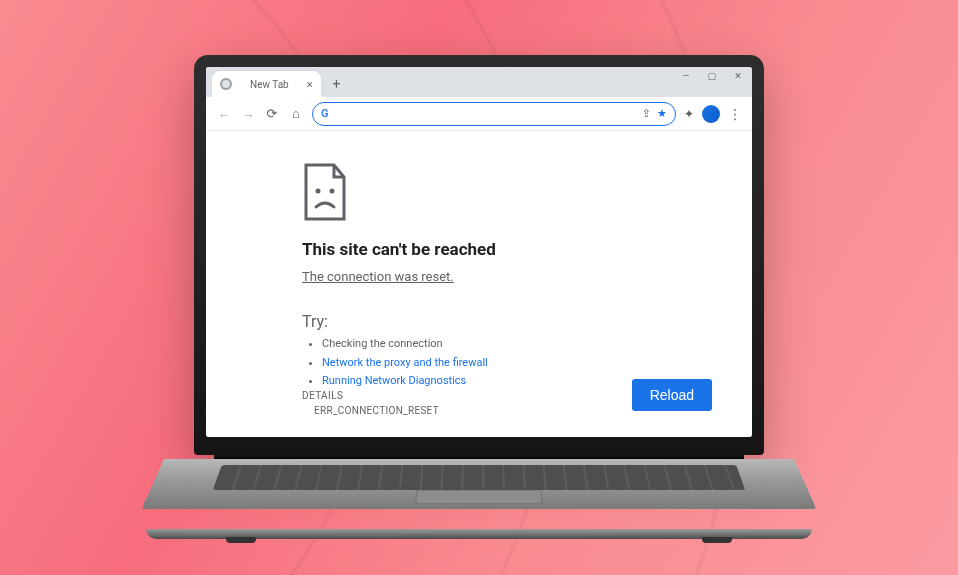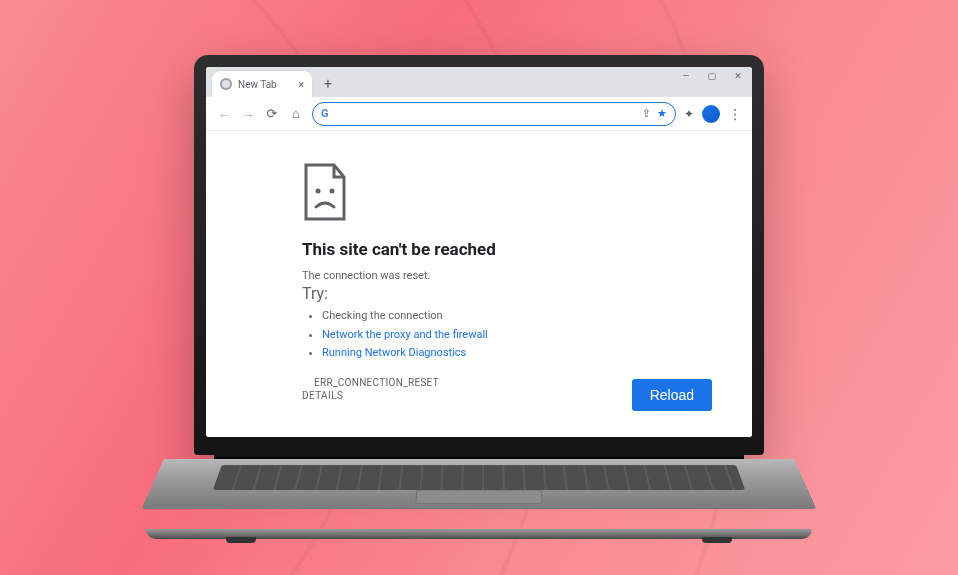--- a/index.html
+++ b/index.html
@@ -29,21 +29,21 @@
       height: 370px; display:flex; flex-direction:column;
     }
 
     
     .tabstrip {
       background: #dee1e6; height: 30px; display:flex; align-items:flex-end;
       padding: 4px 6px 0 6px; position:relative;
     }
     .tab {
       background:#fff; height:26px; border-radius:8px 8px 0 0;
-      display:flex; align-items:center; gap:6px; padding:0 8px;
+      display:flex; align-items:center; gap:18px; padding:0 8px;
       font-size:10px; color:#5f6368; min-width:100px; max-width:140px;
       box-shadow: 0 -1px 2px rgba(0,0,0,0.05);
     }
     .tab .favicon{width:12px;height:12px;border-radius:50%;background:#9aa0a6;display:inline-block;position:relative;}
     .tab .favicon::after{content:'';position:absolute;inset:2px;border-radius:50%;background:#dee1e6;}
     .tab .close{color:#5f6368;font-size:11px;margin-left:auto;cursor:pointer;}
     .newtab{width:20px;height:20px;display:flex;align-items:center;justify-content:center;color:#5f6368;font-size:14px;margin-left:6px;margin-bottom:3px;cursor:pointer;}
     .winctrl{position:absolute;right:6px;top:4px;display:flex;gap:10px;color:#5f6368;font-size:9px;}
     .winctrl span{cursor:pointer;width:16px;text-align:center;}
 
@@ -63,21 +63,21 @@
     .omnibox .right-icons{display:flex;gap:6px;color:#5f6368;font-size:11px;}
     .ext-icons{display:flex;gap:8px;align-items:center;color:#5f6368;font-size:12px;}
     .avatar{width:18px;height:18px;border-radius:50%;background:linear-gradient(135deg,#1a73e8,#0b5cca);}
     .kebab{font-size:14px;color:#5f6368;line-height:1;cursor:pointer;}
 
     
     .page{flex:1;background:#fff;padding:32px 0 0 96px;color:#5f6368;position:relative;}
     .frown{width:46px;height:58px;position:relative;margin-bottom:18px;}
     .frown svg{width:100%;height:100%;}
     .h1{font-size:17px;color:#202124;margin-bottom:10px;font-weight:700;}
-    .sub{font-size:11px;margin-bottom:2px;}
+    .sub{font-size:13px;margin-bottom:28px;text-decoration:underline;}
     .try{font-size:16px;margin-bottom:4px;}
     ul.suggestions{list-style:disc;padding-left:20px;font-size:11px;line-height:1.7;}
     ul.suggestions .link{color:#1a73e8;cursor:pointer;}
     .errcode{font-size:10px;margin-top:14px;letter-spacing:0.3px;padding-left:12px;}
     .footer-row{position:absolute;left:96px;right:40px;bottom:26px;display:flex;justify-content:space-between;align-items:center;}
     .details{font-size:10px;letter-spacing:0.4px;color:#5f6368;cursor:pointer;}
     .reload{background:#1a73e8;color:#fff;border:none;font-size:14px;padding:8px 18px;border-radius:3px;cursor:pointer;}
 
     
     .hinge{height:4px;background:linear-gradient(180deg,#1a1a1a,#000);margin:0 20px;}

